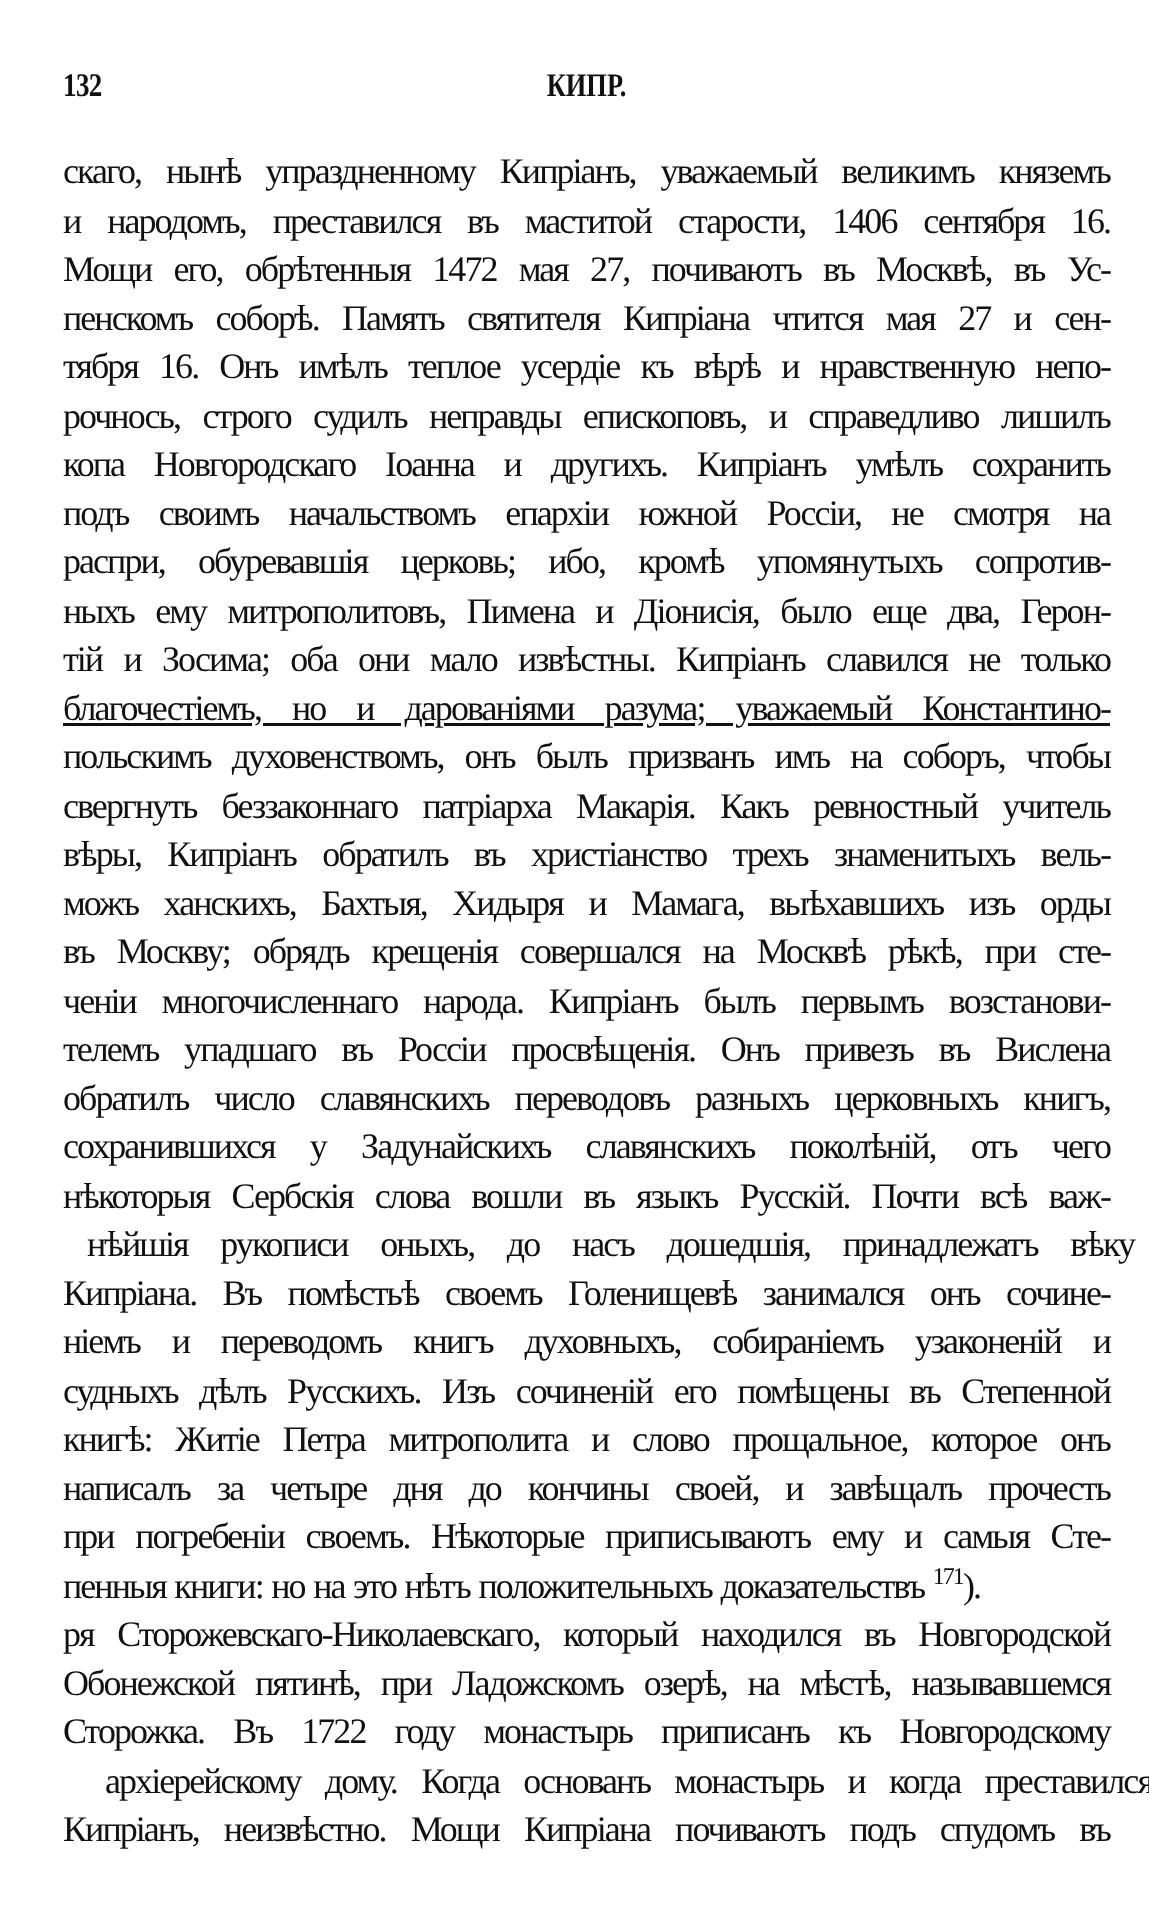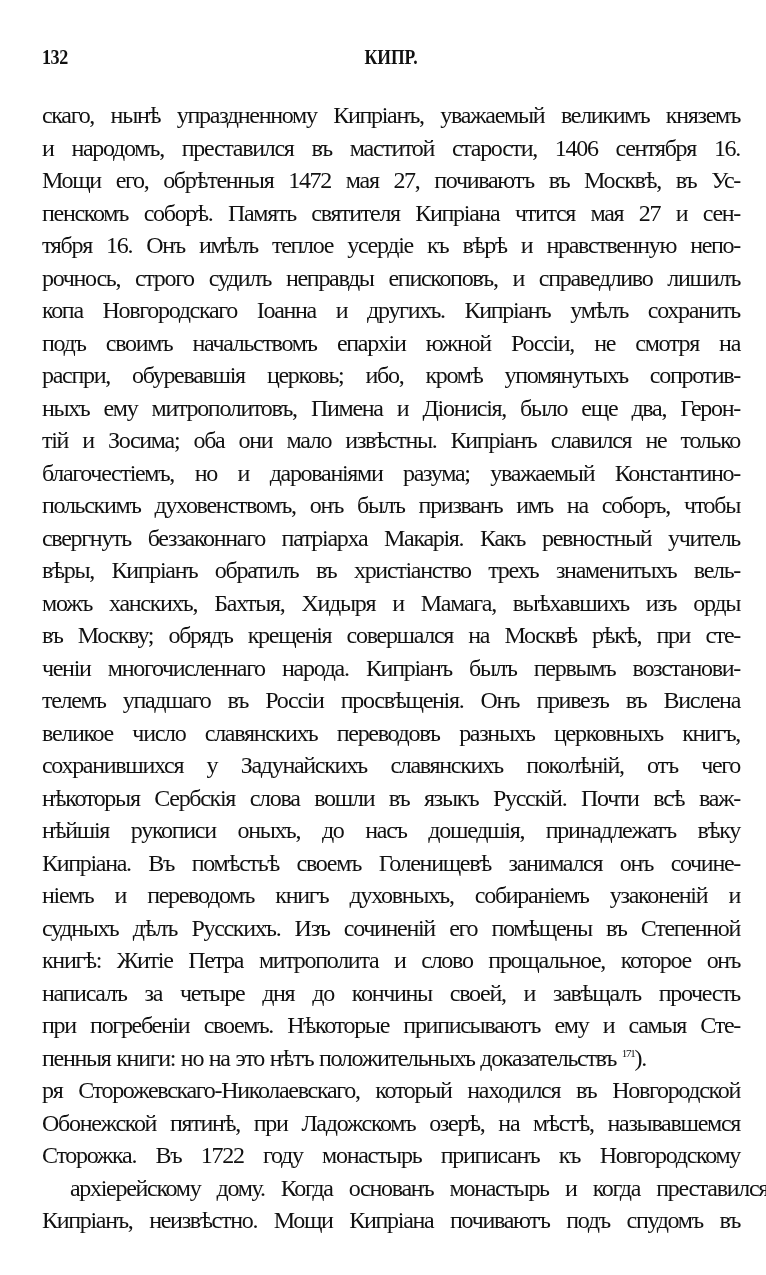--- a/index.html
+++ b/index.html
@@ -78,21 +78,21 @@
   .line.indent .inner {
     padding-left: 20px;
     width: calc(100% - 20px);
   }
   .cond {
     font-stretch: condensed;
     letter-spacing: -1.3px;
     word-spacing: 1px;
   }
   sup.note {
-    font-size: 11px;
+    font-size: 16px;
     vertical-align: 9px;
     line-height: 0;
   }
 </style>
 </head>
 <body>
 
 <div class="page">
 
   <div class="running-head">
@@ -107,32 +107,32 @@
       <span class="line"><span class="inner cond" style="display: inline-block;">и народомъ, преставился въ маститой старости, 1406 сентября 16.</span></span>
       <span class="line"><span class="inner cond" style="display: inline-block;">Мощи его, обрѣтенныя 1472 мая 27, почиваютъ въ Москвѣ, въ Ус-</span></span>
       <span class="line"><span class="inner cond" style="display: inline-block;">пенскомъ соборѣ. Память святителя Кипріана чтится мая 27 и сен-</span></span>
       <span class="line"><span class="inner cond" style="display: inline-block;">тября 16. Онъ имѣлъ теплое усердіе къ вѣрѣ и нравственную непо-</span></span>
       <span class="line"><span class="inner cond" style="display: inline-block;">рочнось, строго судилъ неправды епископовъ, и справедливо лишилъ</span></span>
       <span class="line"><span class="inner cond" style="display: inline-block;">копа Новгородскаго Іоанна и другихъ. Кипріанъ умѣлъ сохранить</span></span>
       <span class="line"><span class="inner cond" style="display: inline-block;">подъ своимъ начальствомъ епархіи южной Россіи, не смотря на</span></span>
       <span class="line"><span class="inner cond" style="display: inline-block;">распри, обуревавшія церковь; ибо, кромѣ упомянутыхъ сопротив-</span></span>
       <span class="line"><span class="inner cond" style="display: inline-block;">ныхъ ему митрополитовъ, Пимена и Діонисія, было еще два, Герон-</span></span>
       <span class="line"><span class="inner cond" style="display: inline-block;">тій и Зосима; оба они мало извѣстны. Кипріанъ славился не только</span></span>
-      <span class="line"><span class="inner cond" style="display: inline-block;">благочестіемъ, но и дарованіями разума; уважаемый Константино-</span></span>
+      <span class="line"><span class="inner cond" style="display: inline-block; text-decoration: underline;">благочестіемъ, но и дарованіями разума; уважаемый Константино-</span></span>
       <span class="line"><span class="inner cond" style="display: inline-block;">польскимъ духовенствомъ, онъ былъ призванъ имъ на соборъ, чтобы</span></span>
       <span class="line"><span class="inner cond" style="display: inline-block; font-family: Liberation Serif, serif;">свергнуть беззаконнаго патріарха Макарія. Какъ ревностный учитель</span></span>
       <span class="line"><span class="inner cond" style="display: inline-block;">вѣры, Кипріанъ обратилъ въ христіанство трехъ знаменитыхъ вель-</span></span>
       <span class="line"><span class="inner cond" style="display: inline-block;">можъ ханскихъ, Бахтыя, Хидыря и Мамага, выѣхавшихъ изъ орды</span></span>
       <span class="line"><span class="inner cond" style="display: inline-block;">въ Москву; обрядъ крещенія совершался на Москвѣ рѣкѣ, при сте-</span></span>
       <span class="line"><span class="inner cond" style="display: inline-block;">ченіи многочисленнаго народа. Кипріанъ былъ первымъ возстанови-</span></span>
       <span class="line"><span class="inner cond" style="display: inline-block;">телемъ упадшаго въ Россіи просвѣщенія. Онъ привезъ въ Вислена</span></span>
-      <span class="line"><span class="inner cond" style="display: inline-block;">великое число славянскихъ переводовъ разныхъ церковныхъ книгъ,</span></span>
+      <span class="line"><span class="inner cond" style="display: inline-block;">обратилъ число славянскихъ переводовъ разныхъ церковныхъ книгъ,</span></span>
       <span class="line"><span class="inner cond" style="display: inline-block;">сохранившихся у Задунайскихъ славянскихъ поколѣній, отъ чего</span></span>
       <span class="line"><span class="inner cond" style="display: inline-block;">нѣкоторыя Сербскія слова вошли въ языкъ Русскій. Почти всѣ важ-</span></span>
-      <span class="line"><span class="inner cond" style="display: inline-block;">нѣйшія рукописи оныхъ, до насъ дошедшія, принадлежатъ вѣку</span></span>
+      <span class="line"><span class="inner cond" style="display: inline-block; margin-left: 16px;">нѣйшія рукописи оныхъ, до насъ дошедшія, принадлежатъ вѣку</span></span>
       <span class="line"><span class="inner cond" style="display: inline-block;">Кипріана. Въ помѣстьѣ своемъ Голенищевѣ занимался онъ сочине-</span></span>
       <span class="line"><span class="inner cond" style="display: inline-block;">ніемъ и переводомъ книгъ духовныхъ, собираніемъ узаконеній и</span></span>
       <span class="line"><span class="inner cond" style="display: inline-block;">судныхъ дѣлъ Русскихъ. Изъ сочиненій его помѣщены въ Степенной</span></span>
       <span class="line"><span class="inner cond" style="display: inline-block;">книгѣ: Житіе Петра митрополита и слово прощальное, которое онъ</span></span>
       <span class="line"><span class="inner cond" style="display: inline-block;">написалъ за четыре дня до кончины своей, и завѣщалъ прочесть</span></span>
       <span class="line"><span class="inner cond" style="display: inline-block;">при погребеніи своемъ. Нѣкоторые приписываютъ ему и самыя Сте-</span></span>
       <span class="line last"><span class="inner cond" style="display: inline-block; width: 698.016px; transform-origin: left center; transform: scaleX(1);"><span>пенныя книги: но на это нѣтъ положительныхъ доказательствъ</span> <sup class="note">171</sup><span>).</span></span></span>
     </div>
 
     <div>

